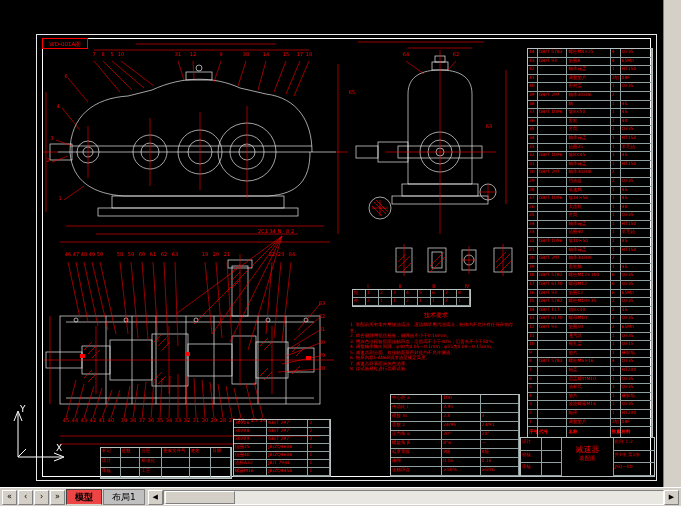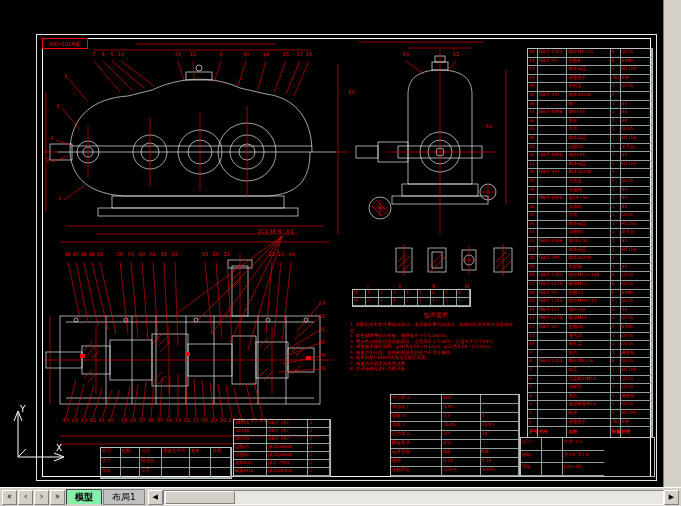--- a/index.html
+++ b/index.html
@@ -71,21 +71,21 @@
   .ucs-y { left:20px; top:404px; }
   .ucs-x { left:56px; top:443px; }
 
   
   .right-strip { position:absolute; right:0; top:0; width:18px; height:487px; background:#d4d0c8; border-left:1px solid #808080; }
   .tabbar { position:absolute; left:0; bottom:0; width:681px; height:19px; background:#d4d0c8; border-top:1px solid #ffffff;
             display:flex; align-items:center; padding:1px 2px; gap:1px; }
   .navbtn { width:15px; height:15px; background:#d4d0c8; border:1px solid; border-color:#fff #808080 #808080 #fff;
             font-size:8px; line-height:12px; text-align:center; color:#000; cursor:default; }
   .tab { height:16px; padding:0 8px; font-size:9px; line-height:15px; color:#000; border:1px solid #808080; background:#c0c0c0; }
-  .tab.active { background:#86efac; border-color:#404040; border-bottom:1px solid #d4d0c8; font-weight:bold; }
+  .tab.active { background:#ef4444; border-color:#404040; border-bottom:1px solid #d4d0c8; font-weight:bold; }
   .hscroll { flex:1; height:15px; display:flex; margin-left:2px; }
   .harrow { width:15px; height:15px; background:#d4d0c8; border:1px solid; border-color:#fff #808080 #808080 #fff;
             font-size:7px; line-height:13px; text-align:center; }
   .htrack { flex:1; background:#e9e7e2; border:1px solid; border-color:#808080 #fff #fff #808080; position:relative; }
   .hthumb { position:absolute; left:1px; top:0; width:70px; height:13px; background:#d4d0c8; border:1px solid; border-color:#fff #808080 #808080 #fff; }
 </style>
 </head>
 <body>
 
 <div class="screen">
@@ -902,20 +902,24 @@
         <div class="tb-lrow">
           <span>校核</span>
           <span></span>
         </div>
 
         <div class="tb-lrow">
           <span>审核</span>
           <span></span>
         </div>
       </div>
+    <div class="tb-mid">
+      <div class="tb-title">减速器</div>
+      <div class="tb-sub">装配图</div>
+    </div>
     <div class="tb-right">
       <div class="tb-cell">
         <span>比例</span><span>1:2</span>
       </div>
       <div class="tb-cell">共1张 第1张</div>
       <div class="tb-cell">JSQ—00</div>
     </div>
   </div>
 
   <svg class="ucs" width="70" height="62" viewBox="0 0 70 62">

